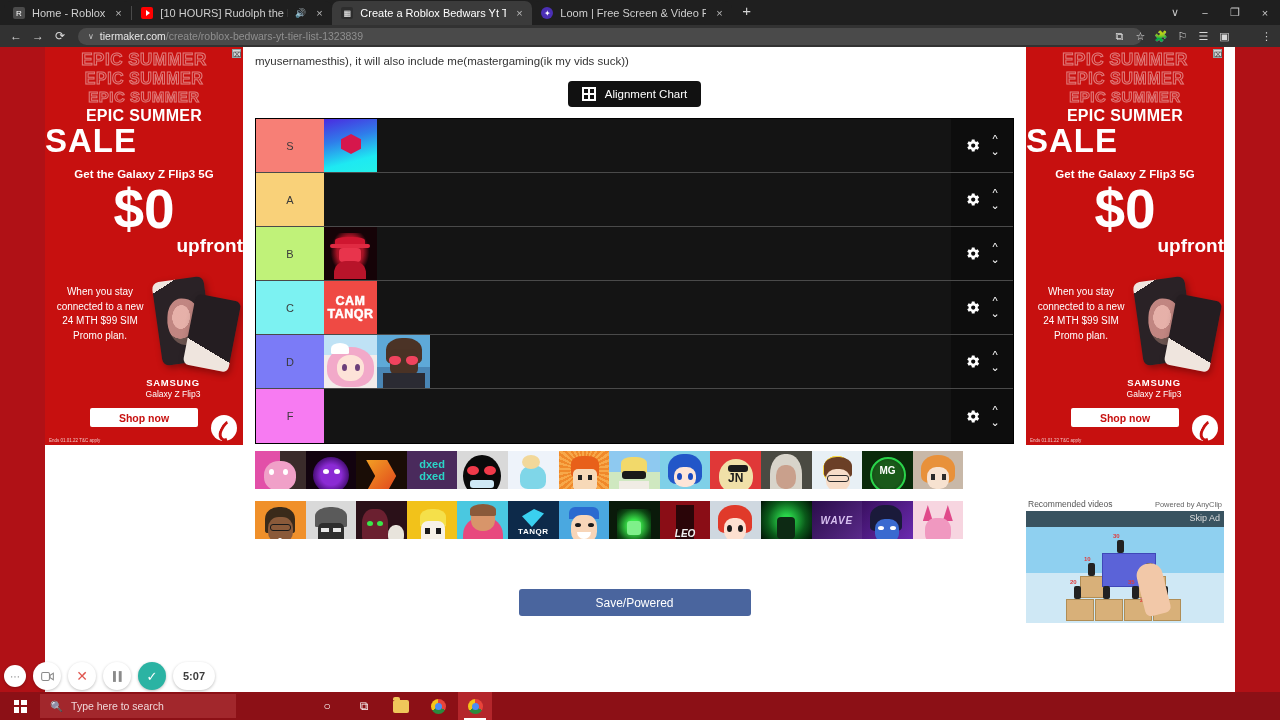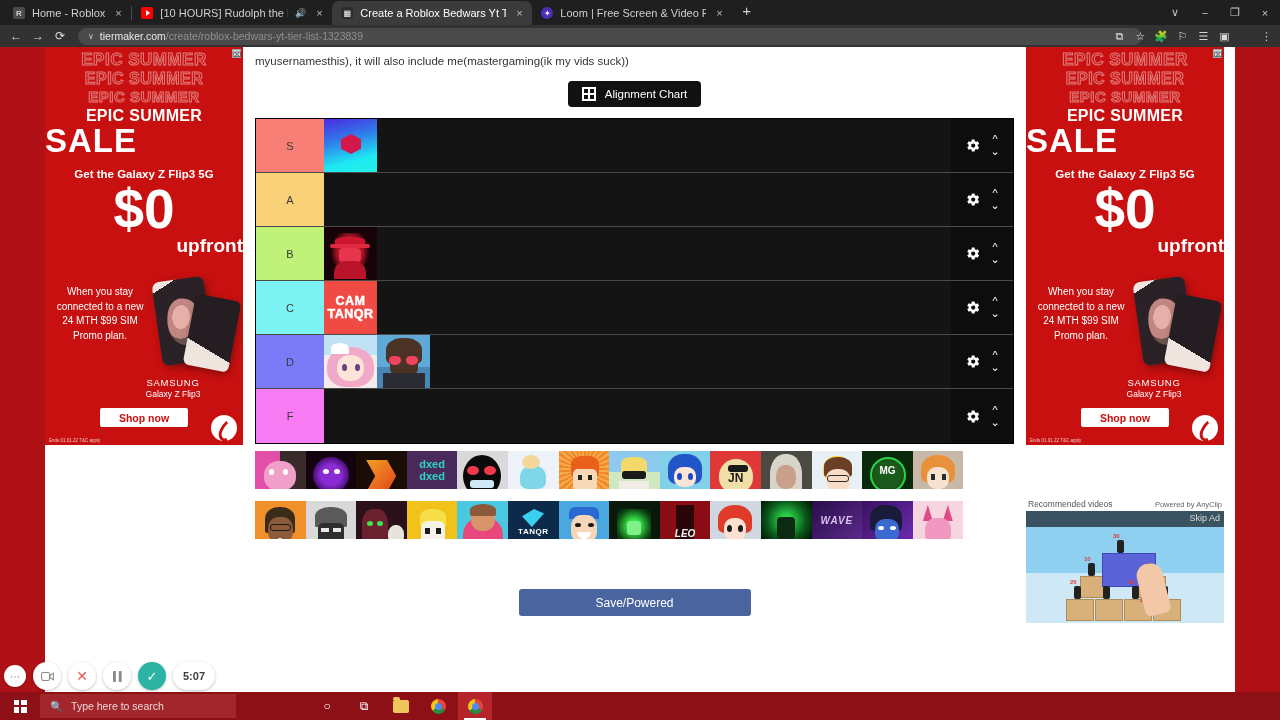--- a/index.html
+++ b/index.html
@@ -93,24 +93,24 @@
   .ad-phone { position:relative; width:90px; height:112px; }
   .phone-shape{ position:absolute; left:8px; top:8px; width:52px; height:84px; border-radius:7px;
      background:linear-gradient(155deg,#efe5de 0 10%, #2a2226 10% 100%); transform: rotate(-8deg);
      box-shadow: 2px 3px 7px rgba(0,0,0,.35); overflow:hidden;}
   .phone-flower{ position:absolute; left:10px; top:20px; width:34px; height:46px;
      background: radial-gradient(ellipse at 40% 40%, #f0b8b0 0 30%, #c98b86 31% 55%, #6d5550 56% 100%);
      border-radius: 40% 55% 45% 60%; transform: rotate(12deg); opacity:.95;}
   .phone-shape2{ position:absolute; left:40px; top:26px; width:46px; height:72px; border-radius:6px;
      background:linear-gradient(200deg,#241d21 0 70%, #efe5de 70% 100%); transform: rotate(11deg);
      box-shadow: 2px 3px 7px rgba(0,0,0,.3);}
-  .ad-brand { text-align:center; font-size:9.5px; font-weight:normal; letter-spacing:.7px; margin-top:-6px; margin-left:58px;}
+  .ad-brand { text-align:center; font-size:9.5px; font-weight:bold; letter-spacing:.7px; margin-top:-6px; margin-left:58px;}
   .ad-model { text-align:center; font-size:8.5px; margin-left:58px; margin-top:1px;}
   .ad-shop {
-    margin: 9px auto 0 auto; width:88px; height:19px; background:#fff; color:#c7100f;
+    margin: 9px auto 0 auto; width:108px; height:19px; background:#fff; color:#c7100f;
     font-size:10.5px; font-weight:bold; display:flex; align-items:center; justify-content:center;
     border-radius:2px;
   }
   .ad-fine { position:absolute; left:4px; bottom:2px; font-size:4.5px; opacity:.75;}
   .voda { position:absolute; right:6px; bottom:4px; width:26px; height:26px; border-radius:50%;
      background:#fff; }
   .voda::after{ content:""; position:absolute; left:9px; top:4px; width:8px; height:17px;
      border-radius: 50% 50% 50% 50% / 60% 60% 40% 40%;
      border: 3px solid #c7100f; border-top-color:transparent; border-right-color:transparent;
      transform: rotate(25deg);}

